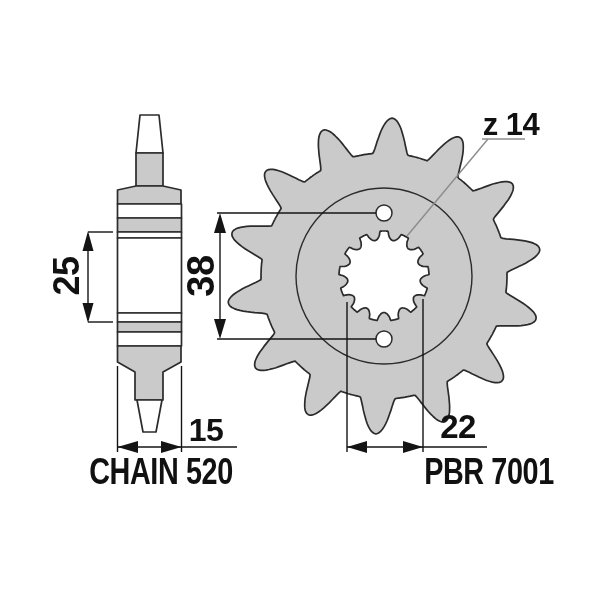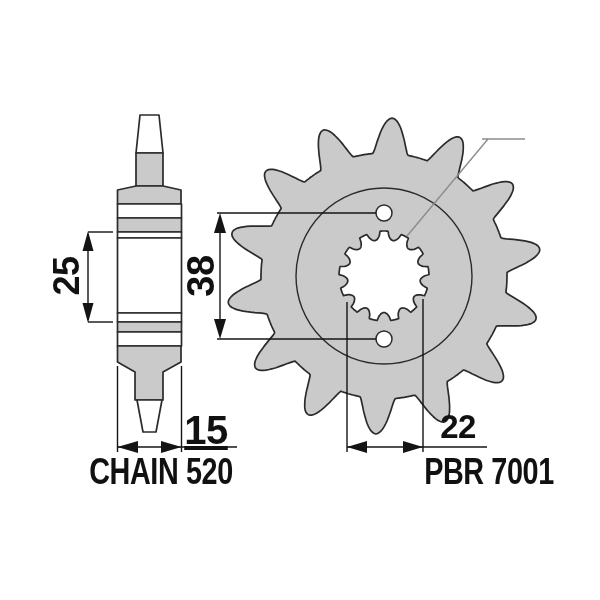--- a/index.html
+++ b/index.html
@@ -83,17 +83,18 @@
     </g>
 
     <g>
       <line class="leader" x1="482" y1="139" x2="525" y2="139"></line>
       <line class="leader" x1="488" y1="139" x2="407" y2="236"></line>
     </g>
   </svg>
 
   <div class="lbl" style="left:67px;  top:276px; --rot:-90deg; font-size:36px;">25</div>
   <div class="lbl" style="left:201px; top:276px; --rot:-90deg; font-size:38px;">38</div>
-  <div class="lbl" style="left:206px; top:430px; font-size:40px;text-decoration:underline;">15</div>
+  <div class="lbl" style="left:206px; top:430px; font-size:32px;">15</div>
   <div class="lbl" style="left:458px; top:426px; font-size:33px;text-align:right;">22</div>
+  <div class="lbl" style="left:511px; top:124px; font-size:31px;">z 14</div>
   <div class="lbl" style="left:161px; top:472px; font-size:36px; --sx:0.8;">CHAIN 520</div>
   <div class="lbl" style="left:489px; top:472px; font-size:36px; --sx:0.8;">PBR 7001</div>
 </div>
 
 </body></html>

